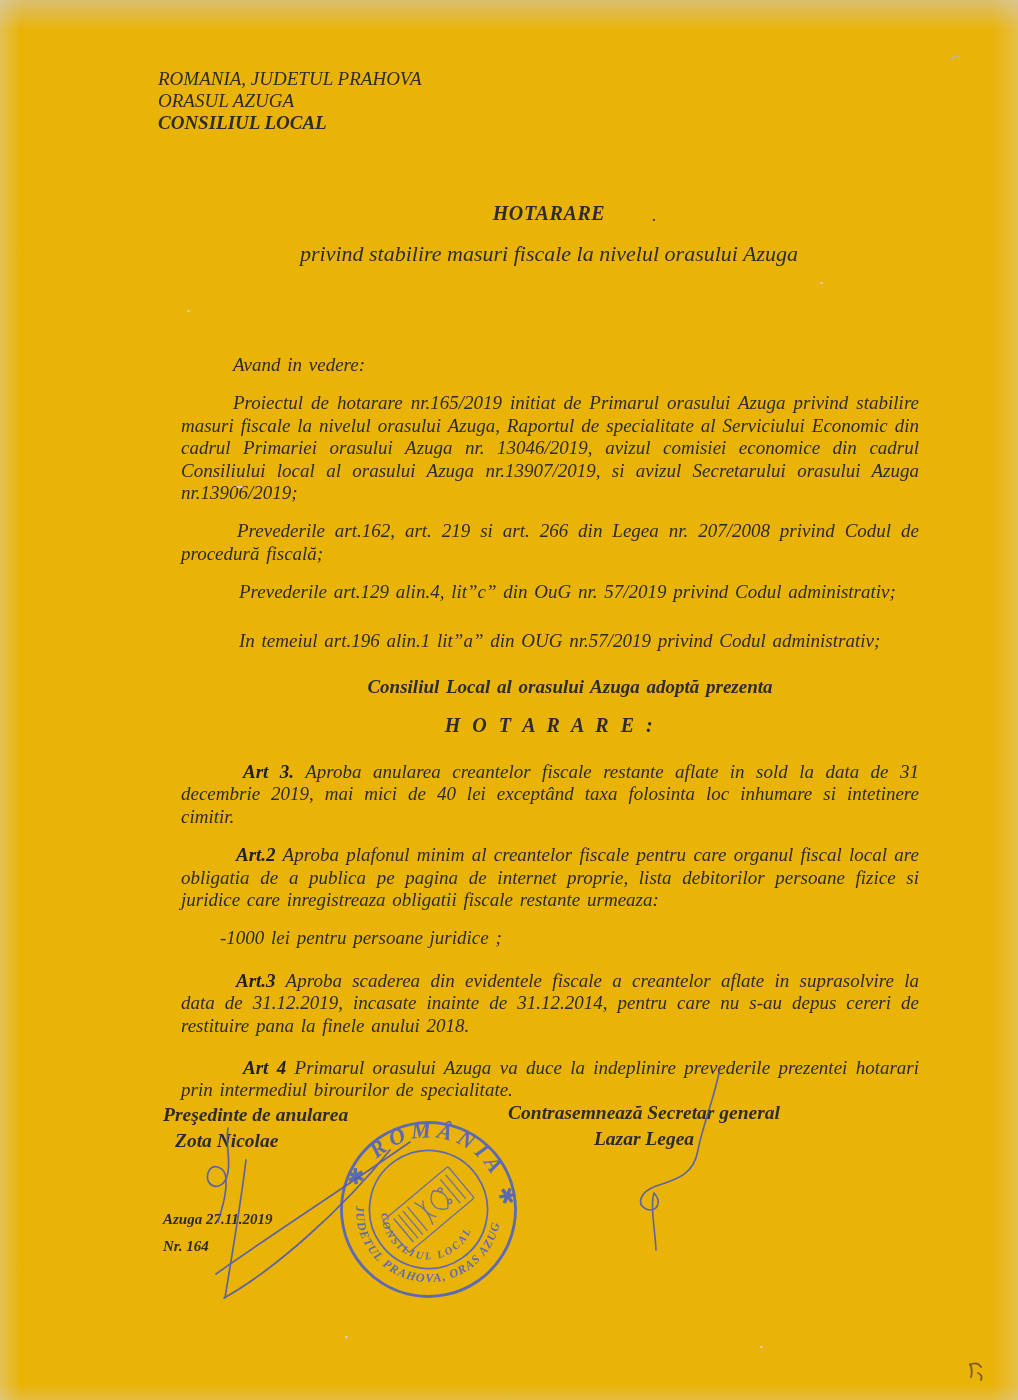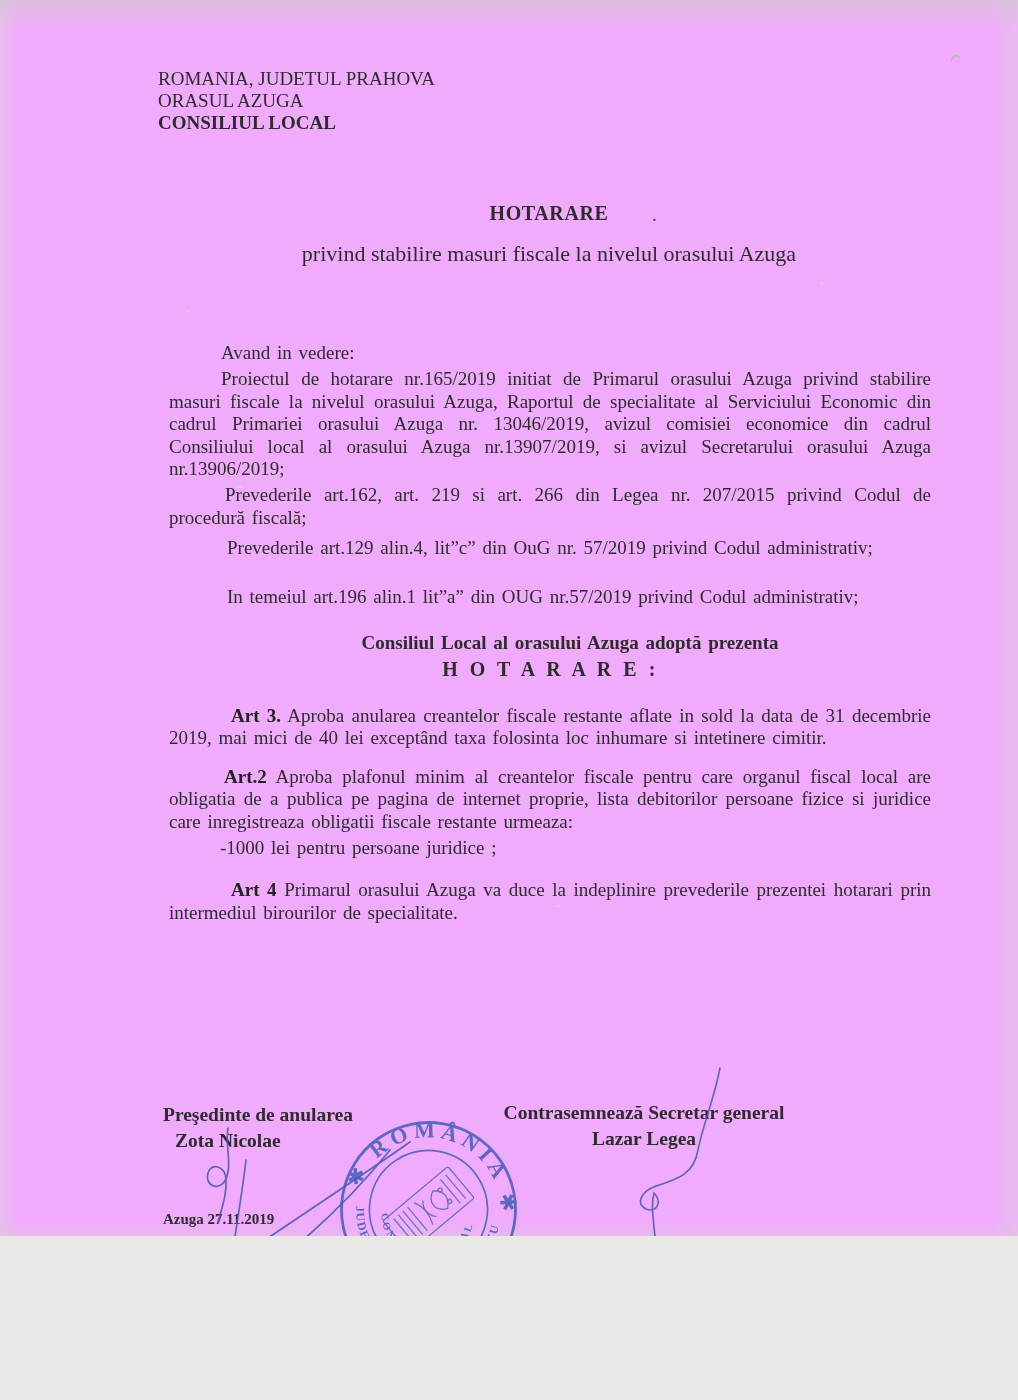--- a/index.html
+++ b/index.html
@@ -1,40 +1,40 @@
 <!DOCTYPE html>
 <html><head>
 <meta charset="utf-8">
 <style>
   html,body{margin:0;padding:0;background:#e9e8e5;}
   .page{
-    position:relative;width:1018px;height:1236px;margin:0 auto;
-    background:#f0abfc;
+    position:relative;width:1018px;height:1400px;margin:0 auto;
+    background:#eab308;
     font-family:"Liberation Serif","DejaVu Serif",serif;
-    color:#2d2c2b;overflow:hidden;
+    color:#2d2c2b;overflow:hidden;font-style:italic;
   }
   .page::before{
     content:"";position:absolute;inset:0;pointer-events:none;
     background:
       linear-gradient(180deg, rgba(206,203,199,.55) 0px, rgba(255,255,255,0) 30px),
       linear-gradient(0deg, rgba(214,211,207,.28) 0px, rgba(255,255,255,0) 16px),
       linear-gradient(90deg, rgba(218,216,212,.38) 0px, rgba(255,255,255,0) 20px),
       linear-gradient(270deg, rgba(220,218,214,.30) 0px, rgba(255,255,255,0) 26px);
   }
   .header{position:absolute;left:158px;top:68px;font-size:19px;line-height:22px;}
   .header .bold{font-weight:bold;}
   .title-block{position:absolute;left:0;top:202px;width:1010px;text-align:center;padding-left:44px;}
   .title-main{font-size:20px;font-weight:bold;letter-spacing:.6px;}
   .title-sub{font-size:22px;margin-top:16px;}
   .title-dot{position:absolute;left:652px;top:204px;font-size:19px;color:#4a4947;}
   .body{
     position:absolute;left:165px;top:338px;width:770px;
     font-size:19px;line-height:22.4px;text-align:justify;word-spacing:2px;
   }
-  .body p{margin:4px;}
+  .body p{margin:16px;}
   .intro{text-indent:52px;}
   .p1{text-indent:52px;}
   .p2{text-indent:56px;}
   .p3{text-indent:58px;margin-top:8px !important;text-align:left;}
   .p4{text-indent:58px;margin-top:26px !important;text-align:left;}
   .adoption{text-indent:40px;margin-top:24px !important;font-weight:bold;text-align:center;}
   .decision{margin:18px 0 0 0;text-align:center;font-size:20px;font-weight:bold;letter-spacing:2.5px;}
   .art1{text-indent:62px;margin-top:24px !important;}
   .art2{text-indent:55px;margin-top:16px !important;}
   .bullets{padding-left:55px;text-align:left;}
@@ -66,33 +66,34 @@
 
   <div class="title-block">
     <div class="title-main">HOTARARE</div>
     <div class="title-sub">privind stabilire masuri fiscale la nivelul orasului Azuga</div>
   </div>
   <span class="title-dot">.</span>
 
   <div class="body">
     <p class="intro">Avand in vedere:</p>
     <p class="p1">Proiectul de hotarare nr.165/2019 initiat de Primarul orasului Azuga privind stabilire masuri fiscale la nivelul orasului Azuga,  Raportul de specialitate al Serviciului Economic din cadrul Primariei orasului Azuga nr. 13046/2019, avizul comisiei economice din cadrul Consiliului local al orasului Azuga nr.13907/2019, si avizul Secretarului orasului Azuga nr.13906/2019;</p>
-    <p class="p2">Prevederile art.162, art. 219 si art. 266 din Legea nr. 207/2015 privind  Codul de procedură fiscală;</p>
+    <p class="p2">Prevederile art.162, art. 219 si art. 266 din Legea nr. 207/2008 privind  Codul de procedură fiscală;</p>
     <p class="p3">Prevederile art.129 alin.4, lit”c”  din OuG nr. 57/2019 privind Codul administrativ;</p>
     <p class="p4">In temeiul art.196 alin.1 lit”a” din OUG nr.57/2019 privind Codul administrativ;</p>
     <p class="adoption">Consiliul Local al orasului Azuga adoptă prezenta</p>
     <p class="decision">H O T A R A R E :</p>
 
     <p class="art1"><b>Art 3.</b> <span>Aproba  anularea creantelor fiscale restante aflate in sold la data de 31 decembrie 2019,  mai mici de 40 lei exceptând taxa folosinta loc inhumare si intetinere cimitir.</span></p>
 
     <p class="art2"><b>Art.2</b> <span>Aproba  plafonul minim al creantelor fiscale pentru care organul fiscal local are obligatia de a publica pe pagina de internet proprie, lista debitorilor persoane fizice si juridice care inregistreaza obligatii fiscale restante urmeaza:</span></p>
     <div class="bullets">
       <div>-1000 lei pentru persoane juridice ;</div>
     </div>
 
+    <p class="art3"><b>Art.3</b> <span>Aproba scaderea din evidentele fiscale a creantelor aflate in suprasolvire la data de 31.12.2019, incasate inainte de 31.12.2014, pentru care nu s-au depus cereri de restituire pana la finele anului 2018.</span></p>
 
     <p class="art4"><b>Art 4</b> <span>Primarul orasului Azuga  va duce la indeplinire prevederile prezentei hotarari prin intermediul birourilor de specialitate.</span></p>
   </div>
 
   <div class="sig-left">
     <div>Preşedinte de anularea</div>
     <div class="name">Zota Nicolae</div>
   </div>
   <div class="sig-right">
     <div>Contrasemnează  Secretar general</div>

